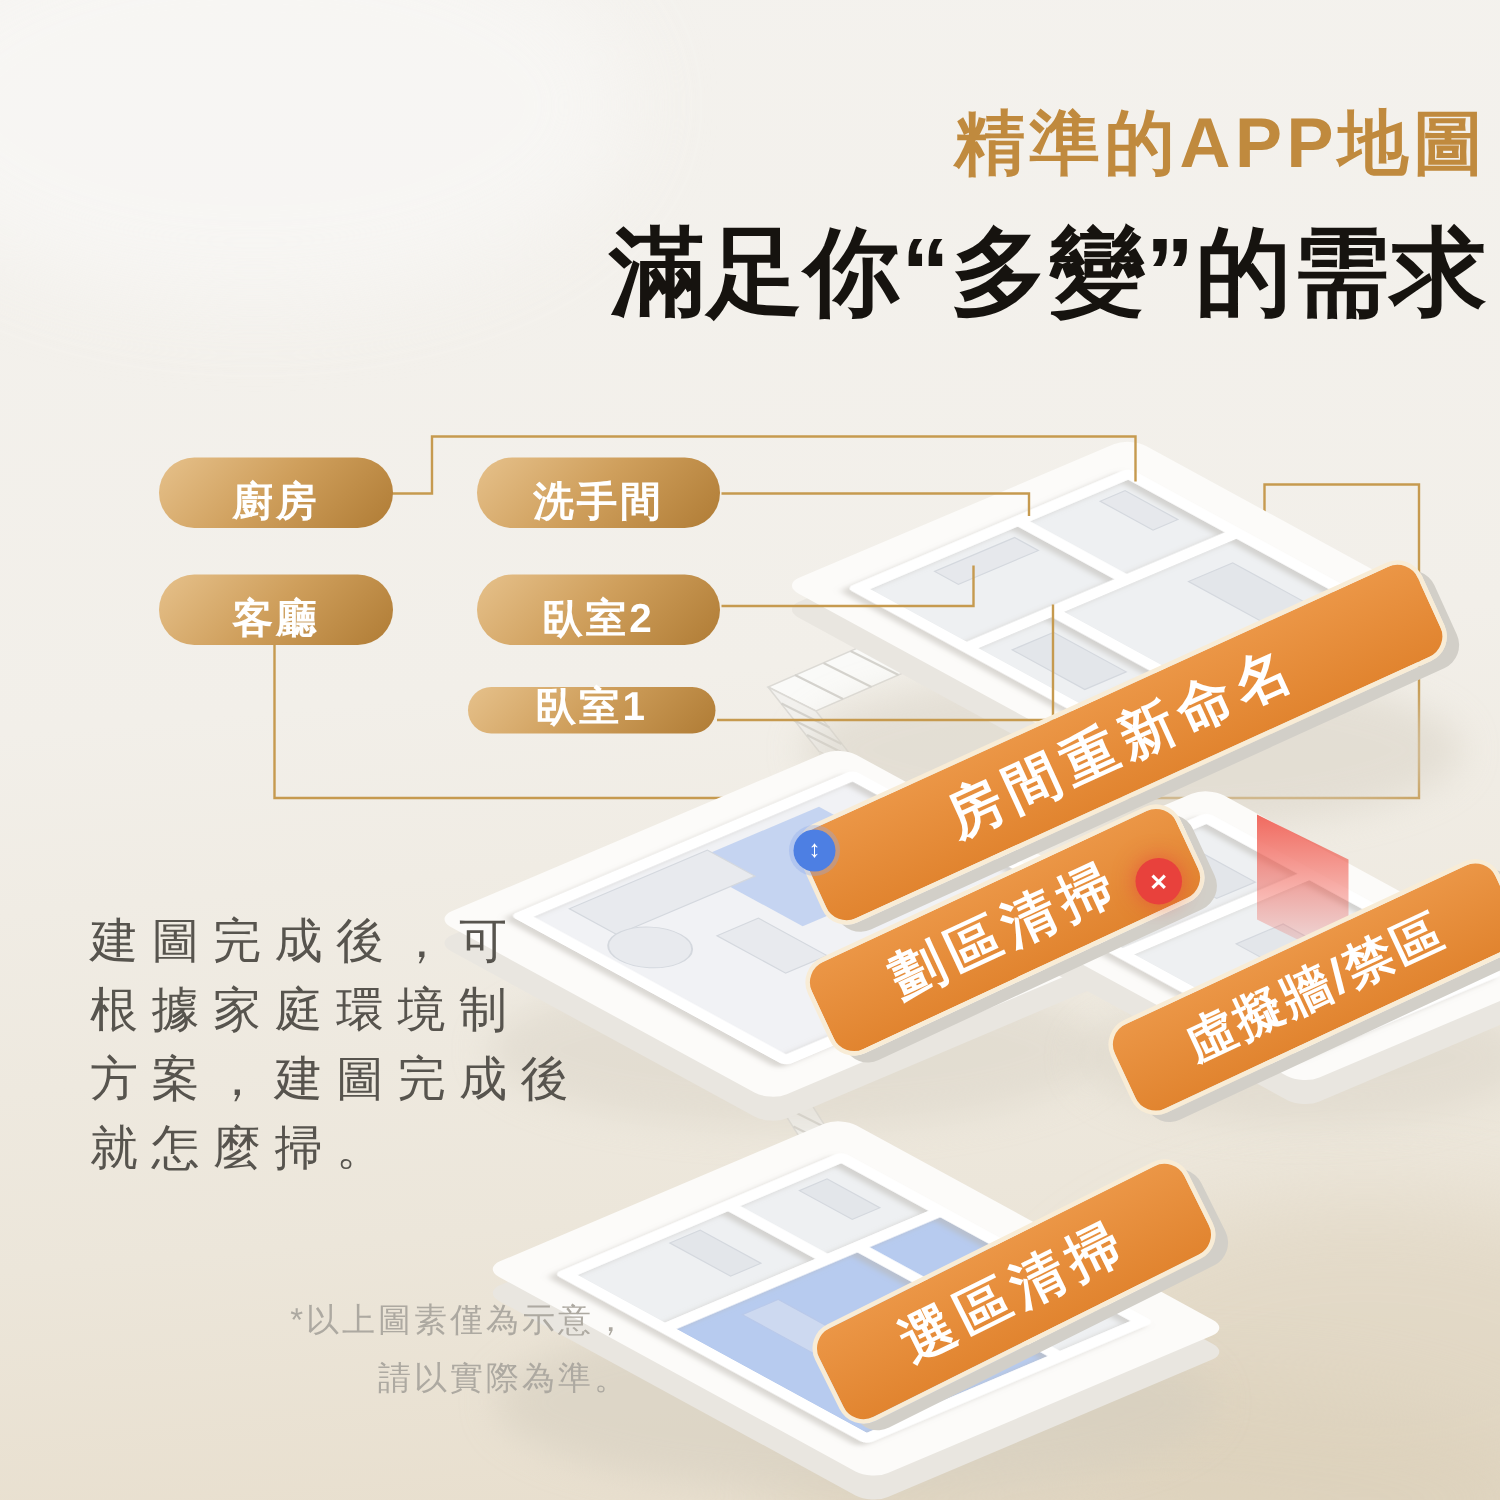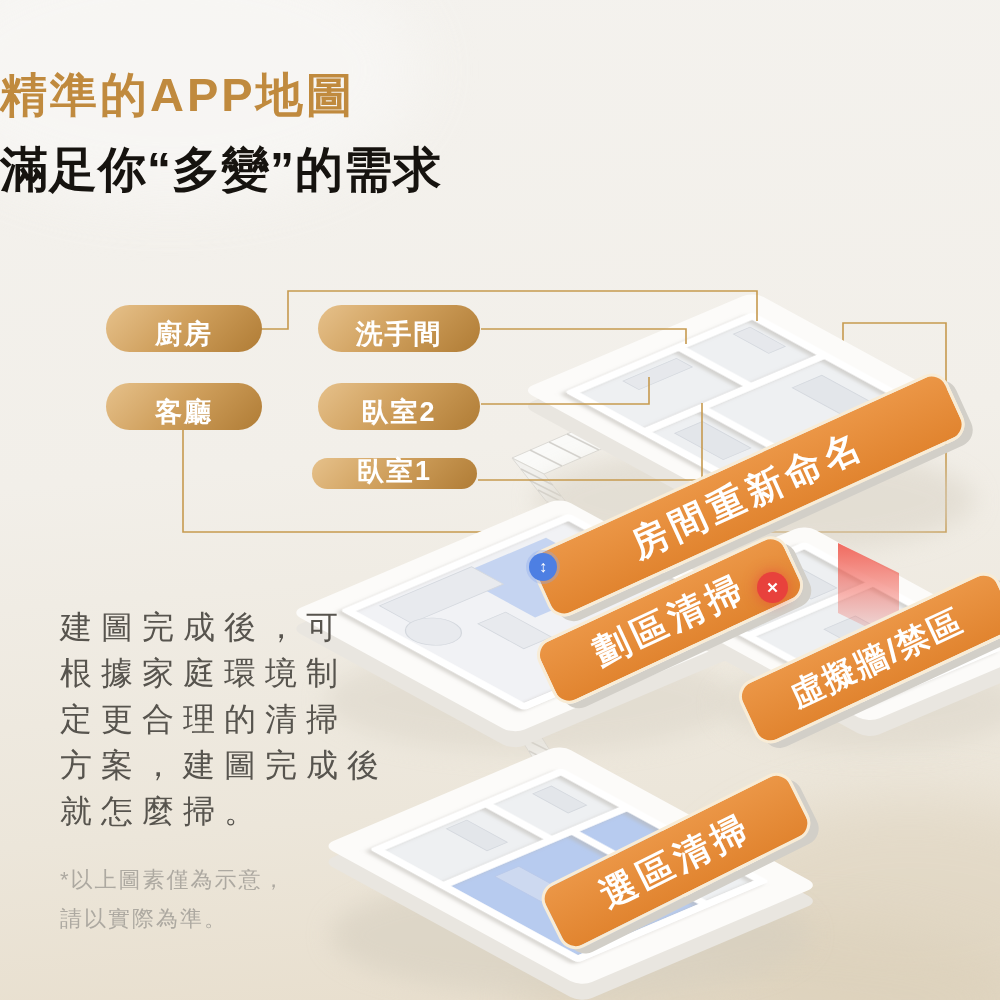--- a/index.html
+++ b/index.html
@@ -5,23 +5,23 @@
   html,body{margin:0;padding:0;}
   body{font-family:"Liberation Sans", sans-serif;}
   #stage{position:relative;width:1000px;height:1000px;overflow:hidden;
          background:linear-gradient(175deg,#f4f2ee 0%,#f2efe9 45%,#ece6da 78%,#e7ddcb 100%);}
   .blob{position:absolute;border-radius:50%;filter:blur(28px);pointer-events:none;}
   #blob1{left:700px;top:800px;width:420px;height:220px;background:#ddd2bd;opacity:.55;}
   #blob2{left:520px;top:920px;width:520px;height:160px;background:#d8ccb4;opacity:.45;}
   #blob3{left:-80px;top:-60px;width:500px;height:260px;background:#f8f7f5;opacity:.8;}
   #scene{position:absolute;left:0;top:0;}
 
-  .title{position:absolute;left:0;width:992px;text-align:left;}
+  .title{position:absolute;left:0;width:992px;text-align:right;}
   #main-title{top:64px;font-size:47px;font-weight:700;color:#c08a3e;letter-spacing:3px;}
-  #sub-title{top:138px;font-size:48px;font-weight:800;color:#16130f;letter-spacing:1px;}
+  #sub-title{top:138px;font-size:64px;font-weight:800;color:#16130f;letter-spacing:1px;}
 
   .pill{position:absolute;border-radius:26px;display:flex;align-items:flex-end;justify-content:center;
         background:linear-gradient(135deg,#e6c18b 0%,#cf9f5c 48%,#b07c35 100%);
         color:#ffffff;font-size:27px;font-weight:600;letter-spacing:2px;}
   #pill-kitchen{left:106px;top:305px;width:156px;height:47px;}
   #pill-bathroom{left:318px;top:305px;width:162px;height:47px;}
   #pill-living{left:106px;top:383px;width:156px;height:47px;}
   #pill-bedroom2{left:318px;top:383px;width:162px;height:47px;}
   #pill-bedroom1{left:312px;top:458px;width:165px;height:31px;}
 
@@ -39,21 +39,21 @@
          color:#fff;font-weight:700;}
   #badge-zone{left:529px;top:553px;width:28px;height:28px;background:#4d7fe3;font-size:16px;
               box-shadow:0 0 0 3px rgba(140,170,235,.35);}
   #badge-forbid{left:757px;top:572px;width:31px;height:31px;background:#e8413c;font-size:15px;
               box-shadow:0 0 14px rgba(232,65,60,.65);}
 
   #description{position:absolute;left:60px;top:604px;width:360px;color:#57544e;
                font-size:32px;line-height:46px;letter-spacing:9px;}
   #description span{display:block;}
   #footnote{position:absolute;left:60px;top:860px;width:360px;color:#ada9a1;
-            font-size:22px;line-height:39px;letter-spacing:2px;}
+            font-size:22px;line-height:39px;letter-spacing:2px;text-align:right;}
   #footnote span{display:block;}
 </style>
 </head>
 <body>
 
 <div id="stage">
 
   <div class="blob" id="blob3"></div>
   <div class="blob" id="blob1"></div>
   <div class="blob" id="blob2"></div>
@@ -219,21 +219,20 @@
   <div class="badge" id="badge-zone">
     <span>↕</span>
   </div>
   <div class="badge" id="badge-forbid">
     <span>✕</span>
   </div>
 
   <div id="description">
     <span>建圖完成後，可</span>
     <span>根據家庭環境制</span>
-    <span>定更合理的清掃</span>
     <span>方案，建圖完成後</span>
     <span>就怎麼掃。</span>
   </div>
 
   <div id="footnote">
     <span>*以上圖素僅為示意，</span>
     <span>請以實際為準。</span>
   </div>
 
 </div>

